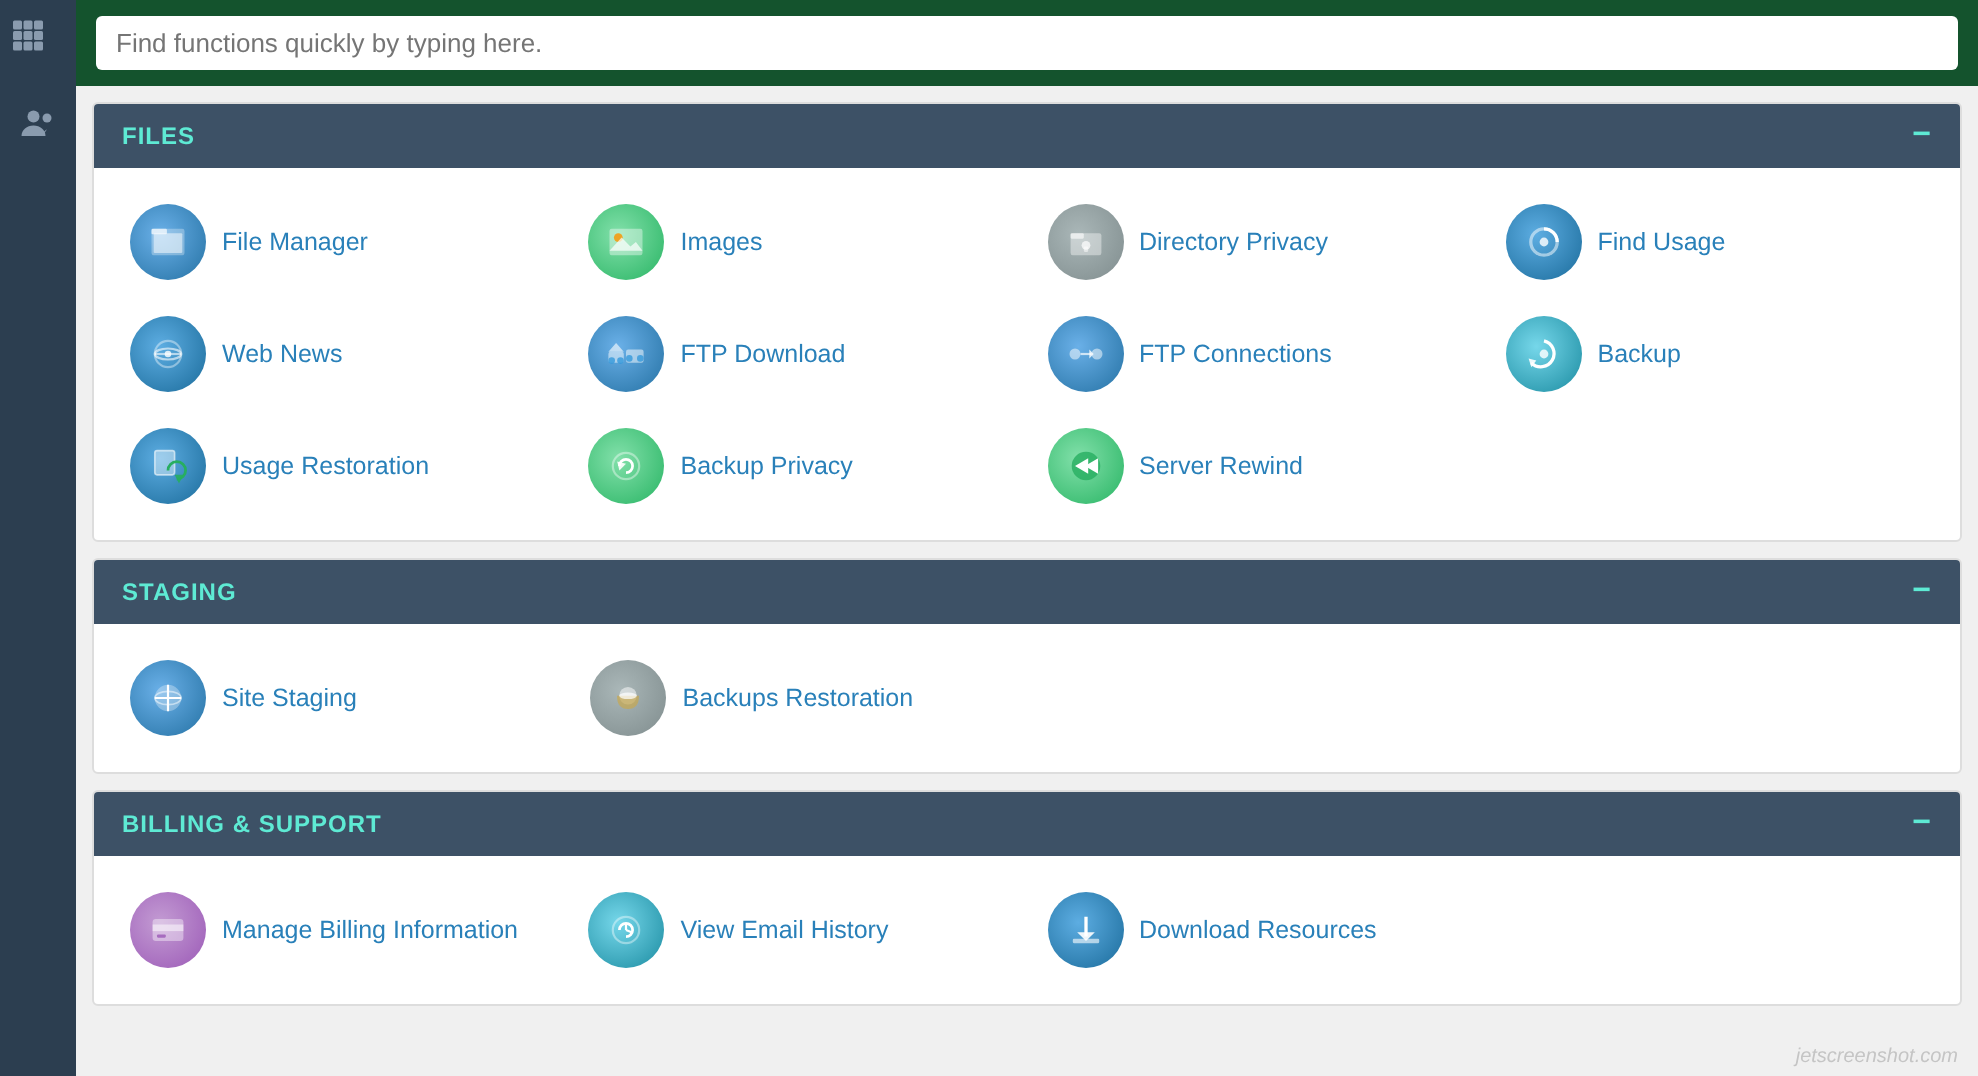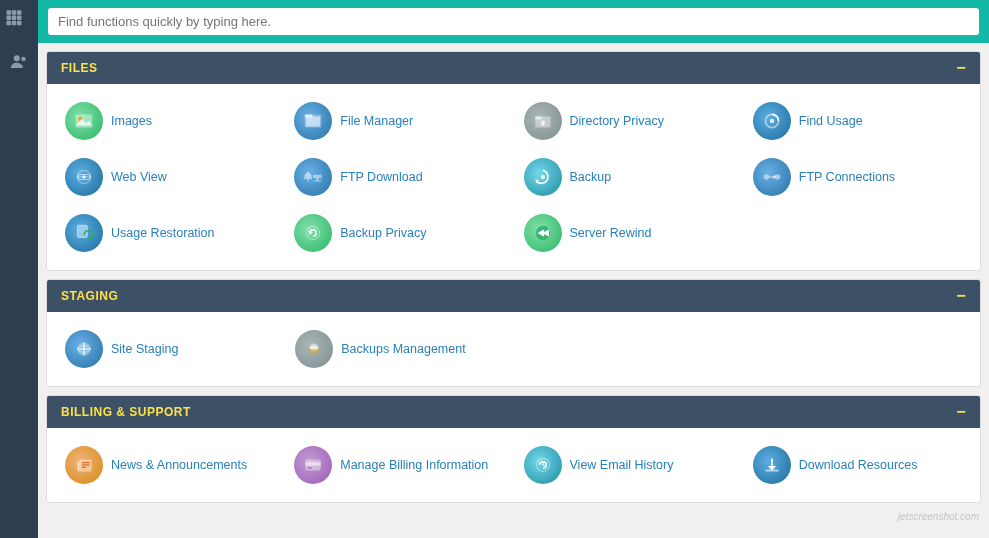--- a/index.html
+++ b/index.html
@@ -39,21 +39,21 @@
     
     .main {
       flex: 1;
       display: flex;
       flex-direction: column;
       overflow-y: auto;
     }
 
     
     .search-bar {
-      background: #14b8a6;
+      background: #14532d;
       padding: 8px 10px;
       display: flex;
       align-items: center;
     }
     .search-bar input {
       width: 100%;
       padding: 6px 10px;
       border: none;
       border-radius: 3px;
       background: #fff;
@@ -65,21 +65,21 @@
     
     .section {
       margin: 8px 8px 0 8px;
       background: #fff;
       border: 1px solid #ddd;
       border-radius: 3px;
       overflow: hidden;
     }
     .section-header {
       background: #3d5166;
-      color: #fde047;
+      color: #5eead4;
       padding: 8px 14px;
       font-size: 12px;
       font-weight: bold;
       letter-spacing: 0.5px;
       display: flex;
       align-items: center;
       justify-content: space-between;
       cursor: pointer;
     }
     .section-header .toggle-icon {
@@ -142,21 +142,21 @@
     
     .billing-grid {
       display: grid;
       grid-template-columns: repeat(4, 1fr);
       gap: 6px 4px;
     }
 
     
     .watermark {
       position: fixed;
-      bottom: 16px;
+      bottom: 4px;
       right: 10px;
       opacity: 0.5;
       font-size: 10px;
       color: #999;
       font-style: italic;
     }
 
     
     .icon-img {
       width: 22px;
@@ -199,39 +199,39 @@
 
   <div class="section">
     <div class="section-header">
       <span>FILES</span>
       <span class="toggle-icon">−</span>
     </div>
     <div class="section-body">
       <div class="items-grid">
 
         <div class="grid-item">
+          <div class="icon-circle ic-blue">
+            <svg class="icon-img" viewBox="0 0 40 40" fill="none" xmlns="http://www.w3.org/2000/svg">
+              <rect x="5" y="8" width="30" height="24" rx="2" fill="white" opacity="0.3"></rect>
+              <rect x="7" y="12" width="26" height="18" rx="1" fill="white" opacity="0.5"></rect>
+              <rect x="5" y="8" width="14" height="5" rx="1" fill="white" opacity="0.7"></rect>
+            </svg>
+          </div>
+          <span class="item-label">File Manager</span>
+        </div>
+
+        <div class="grid-item">
           <div class="icon-circle ic-green">
             <svg class="icon-img" viewBox="0 0 40 40" fill="none" xmlns="http://www.w3.org/2000/svg">
               <rect x="5" y="8" width="30" height="24" rx="2" fill="white" opacity="0.4"></rect>
               <circle cx="13" cy="16" r="4" fill="#f39c12" opacity="0.9"></circle>
               <polygon points="5,28 16,16 24,24 29,20 35,28" fill="white" opacity="0.7"></polygon>
             </svg>
           </div>
           <span class="item-label">Images</span>
-        </div>
-
-        <div class="grid-item">
-          <div class="icon-circle ic-blue">
-            <svg class="icon-img" viewBox="0 0 40 40" fill="none" xmlns="http://www.w3.org/2000/svg">
-              <rect x="5" y="8" width="30" height="24" rx="2" fill="white" opacity="0.3"></rect>
-              <rect x="7" y="12" width="26" height="18" rx="1" fill="white" opacity="0.5"></rect>
-              <rect x="5" y="8" width="14" height="5" rx="1" fill="white" opacity="0.7"></rect>
-            </svg>
-          </div>
-          <span class="item-label">File Manager</span>
         </div>
 
         <div class="grid-item">
           <div class="icon-circle ic-gray">
             <svg class="icon-img" viewBox="0 0 40 40" fill="none" xmlns="http://www.w3.org/2000/svg">
               <rect x="6" y="12" width="28" height="20" rx="2" fill="white" opacity="0.4"></rect>
               <rect x="6" y="12" width="12" height="5" rx="1" fill="white" opacity="0.6"></rect>
               <circle cx="20" cy="23" r="4" fill="white" opacity="0.7"></circle>
               <rect x="18" y="24" width="4" height="5" rx="1" fill="white" opacity="0.5"></rect>
             </svg>
@@ -252,62 +252,62 @@
 
         <div class="grid-item">
           <div class="icon-circle ic-teal">
             <svg class="icon-img" viewBox="0 0 40 40" fill="none" xmlns="http://www.w3.org/2000/svg">
               <circle cx="20" cy="20" r="12" stroke="white" stroke-width="2" fill="none" opacity="0.4"></circle>
               <ellipse cx="20" cy="20" rx="12" ry="5" stroke="white" stroke-width="2" fill="none" opacity="0.6"></ellipse>
               <line x1="8" y1="20" x2="32" y2="20" stroke="white" stroke-width="2" opacity="0.6"></line>
               <circle cx="20" cy="20" r="3" fill="white" opacity="0.8"></circle>
             </svg>
           </div>
-          <span class="item-label">Web View</span>
+          <span class="item-label">Web News</span>
         </div>
 
         <div class="grid-item">
           <div class="icon-circle ic-blue">
             <svg class="icon-img" viewBox="0 0 40 40" fill="none" xmlns="http://www.w3.org/2000/svg">
               <rect x="4" y="18" width="14" height="10" rx="2" fill="white" opacity="0.5"></rect>
               <circle cx="7" cy="26" r="3" fill="#3498db" opacity="0.8"></circle>
               <circle cx="15" cy="26" r="3" fill="#3498db" opacity="0.8"></circle>
               <rect x="20" y="16" width="16" height="12" rx="2" fill="white" opacity="0.5"></rect>
               <circle cx="23" cy="24" r="3" fill="#3498db" opacity="0.8"></circle>
               <circle cx="33" cy="24" r="3" fill="#3498db" opacity="0.8"></circle>
               <path d="M4 18 L11 10 L18 18" fill="white" opacity="0.6"></path>
             </svg>
           </div>
           <span class="item-label">FTP Download</span>
         </div>
 
         <div class="grid-item">
-          <div class="icon-circle ic-cyan">
-            <svg class="icon-img" viewBox="0 0 40 40" fill="none" xmlns="http://www.w3.org/2000/svg">
-              <path d="M20 8 A12 12 0 1 1 8.5 28" stroke="white" stroke-width="3" fill="none"></path>
-              <polygon points="6,24 8.5,32 13,26" fill="white" opacity="0.9"></polygon>
-              <circle cx="20" cy="20" r="4" fill="white" opacity="0.8"></circle>
-            </svg>
-          </div>
-          <span class="item-label">Backup</span>
-        </div>
-
-        <div class="grid-item">
           <div class="icon-circle ic-blue">
             <svg class="icon-img" viewBox="0 0 40 40" fill="none" xmlns="http://www.w3.org/2000/svg">
               <circle cx="10" cy="20" r="5" fill="white" opacity="0.5"></circle>
               <circle cx="30" cy="20" r="5" fill="white" opacity="0.5"></circle>
               <line x1="15" y1="20" x2="25" y2="20" stroke="white" stroke-width="2" opacity="0.7"></line>
               <polygon points="23,16 27,20 23,24" fill="white" opacity="0.8"></polygon>
             </svg>
           </div>
           <span class="item-label">FTP Connections</span>
         </div>
 
         <div class="grid-item">
+          <div class="icon-circle ic-cyan">
+            <svg class="icon-img" viewBox="0 0 40 40" fill="none" xmlns="http://www.w3.org/2000/svg">
+              <path d="M20 8 A12 12 0 1 1 8.5 28" stroke="white" stroke-width="3" fill="none"></path>
+              <polygon points="6,24 8.5,32 13,26" fill="white" opacity="0.9"></polygon>
+              <circle cx="20" cy="20" r="4" fill="white" opacity="0.8"></circle>
+            </svg>
+          </div>
+          <span class="item-label">Backup</span>
+        </div>
+
+        <div class="grid-item">
           <div class="icon-circle ic-teal">
             <svg class="icon-img" viewBox="0 0 40 40" fill="none" xmlns="http://www.w3.org/2000/svg">
               <rect x="8" y="6" width="18" height="22" rx="2" fill="white" opacity="0.4"></rect>
               <rect x="8" y="6" width="18" height="22" rx="2" stroke="white" stroke-width="1.5" fill="none" opacity="0.6"></rect>
               <path d="M20 24 A8 8 0 1 1 28 32" stroke="#27ae60" stroke-width="2.5" fill="none"></path>
               <polygon points="26,28 30,36 34,28" fill="#27ae60" opacity="0.9"></polygon>
             </svg>
           </div>
           <span class="item-label">Usage Restoration</span>
         </div>
@@ -359,47 +359,35 @@
         </div>
 
         <div class="grid-item">
           <div class="icon-circle ic-gray">
             <svg class="icon-img" viewBox="0 0 40 40" fill="none" xmlns="http://www.w3.org/2000/svg">
               <circle cx="20" cy="18" r="8" fill="white" opacity="0.5"></circle>
               <path d="M10 18 Q10 30 20 30 Q30 30 30 18" fill="#c8a850" opacity="0.7"></path>
               <ellipse cx="20" cy="18" rx="8" ry="3" fill="white" opacity="0.7"></ellipse>
             </svg>
           </div>
-          <span class="item-label">Backups Management</span>
+          <span class="item-label">Backups Restoration</span>
         </div>
 
       </div>
     </div>
   </div>
 
   <div class="section" style="margin-bottom: 8px;">
     <div class="section-header">
       <span>BILLING &amp; SUPPORT</span>
       <span class="toggle-icon">−</span>
     </div>
     <div class="section-body">
       <div class="billing-grid">
 
-        <div class="grid-item">
-          <div class="icon-circle ic-orange">
-            <svg class="icon-img" viewBox="0 0 40 40" fill="none" xmlns="http://www.w3.org/2000/svg">
-              <path d="M8 14 L8 28 Q8 32 12 32 L12 14 Z" fill="white" opacity="0.6"></path>
-              <rect x="12" y="10" width="22" height="22" rx="2" fill="white" opacity="0.4"></rect>
-              <line x1="16" y1="16" x2="30" y2="16" stroke="#d35400" stroke-width="2"></line>
-              <line x1="16" y1="20" x2="30" y2="20" stroke="#d35400" stroke-width="2"></line>
-              <line x1="16" y1="24" x2="24" y2="24" stroke="#d35400" stroke-width="2"></line>
-            </svg>
-          </div>
-          <span class="item-label">News &amp; Announcements</span>
-        </div>
 
         <div class="grid-item">
           <div class="icon-circle ic-purple">
             <svg class="icon-img" viewBox="0 0 40 40" fill="none" xmlns="http://www.w3.org/2000/svg">
               <rect x="6" y="10" width="28" height="20" rx="3" fill="white" opacity="0.4"></rect>
               <rect x="6" y="15" width="28" height="6" fill="white" opacity="0.5"></rect>
               <rect x="10" y="24" width="8" height="3" rx="1" fill="#9b59b6" opacity="0.8"></rect>
             </svg>
           </div>
           <span class="item-label">Manage Billing Information</span>

